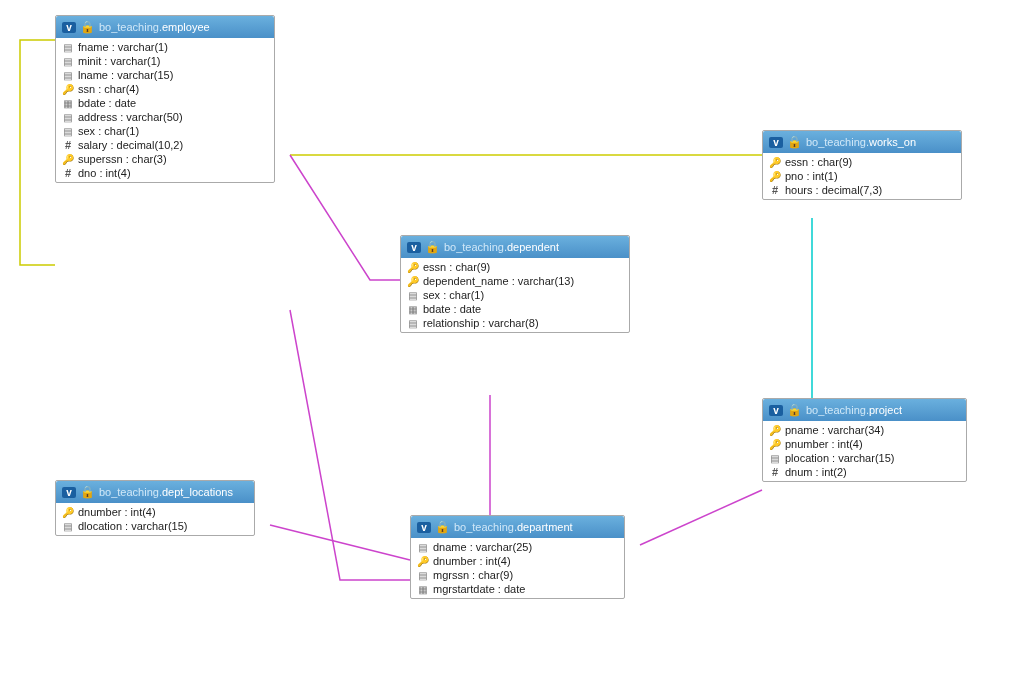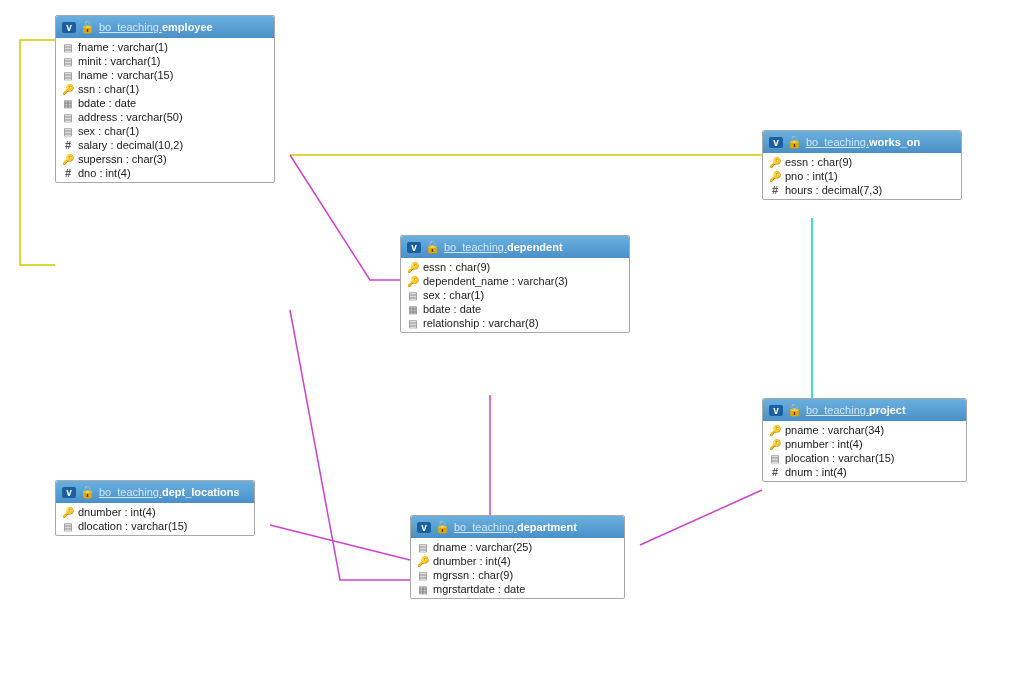--- a/index.html
+++ b/index.html
@@ -55,26 +55,25 @@
       font-weight: bold;
       padding: 0 3px;
       border-radius: 2px;
       min-width: 14px;
       text-align: center;
     }
 
     .table-header .schema {
       color: #d0e8f8;
       font-weight: normal;
-      text-decoration: underline;
     }
 
     .table-header .tname {
       color: #ffffff;
-      font-weight: bold;
+      font-weight: normal;
     }
 
     .table-body {
       padding: 2px 0;
     }
 
     .table-row {
       display: flex;
       align-items: center;
       padding: 1px 6px;
@@ -129,21 +128,21 @@
         <div class="table-row">
           <span class="icon"><span style="color:#777;font-size:10px;">▤</span></span>
           <span>minit : varchar(1)</span>
         </div>
         <div class="table-row">
           <span class="icon"><span style="color:#777;font-size:10px;">▤</span></span>
           <span>lname : varchar(15)</span>
         </div>
         <div class="table-row">
           <span class="icon"><span style="color:#d4a017;font-size:10px;">🔑</span></span>
-          <span>ssn : char(1)</span>
+          <span>ssn : char(4)</span>
         </div>
         <div class="table-row">
           <span class="icon"><span style="color:#777;font-size:10px;">▦</span></span>
           <span>bdate : date</span>
         </div>
         <div class="table-row">
           <span class="icon"><span style="color:#777;font-size:10px;">▤</span></span>
           <span>address : varchar(50)</span>
         </div>
         <div class="table-row">
@@ -193,21 +192,21 @@
       <span style="font-size:12px;">🔒</span>
       <span><span class="schema">bo_teaching.</span><span class="tname">dependent</span></span>
     </div>
     <div class="table-body">
     <div class="table-row">
           <span class="icon"><span style="color:#d4a017;font-size:10px;">🔑</span></span>
           <span>essn : char(9)</span>
         </div>
         <div class="table-row">
           <span class="icon"><span style="color:#d4a017;font-size:10px;">🔑</span></span>
-          <span>dependent_name : varchar(3)</span>
+          <span>dependent_name : varchar(13)</span>
         </div>
         <div class="table-row">
           <span class="icon"><span style="color:#777;font-size:10px;">▤</span></span>
           <span>sex : char(1)</span>
         </div>
         <div class="table-row">
           <span class="icon"><span style="color:#777;font-size:10px;">▦</span></span>
           <span>bdate : date</span>
         </div>
         <div class="table-row">
@@ -231,21 +230,21 @@
         <div class="table-row">
           <span class="icon"><span style="color:#d4a017;font-size:10px;">🔑</span></span>
           <span>pnumber : int(4)</span>
         </div>
         <div class="table-row">
           <span class="icon"><span style="color:#777;font-size:10px;">▤</span></span>
           <span>plocation : varchar(15)</span>
         </div>
         <div class="table-row">
           <span class="icon"><span style="color:#555;font-weight:bold;font-size:11px;">#</span></span>
-          <span>dnum : int(4)</span>
+          <span>dnum : int(2)</span>
         </div>
       </div>
   </div>
 
   <div class="table-box" style="left:55px; top:480px; min-width:200px;">
     <div class="table-header">
       <span class="v-badge">v</span>
       <span style="font-size:12px;">🔒</span>
       <span><span class="schema">bo_teaching.</span><span class="tname">dept_locations</span></span>
     </div>

